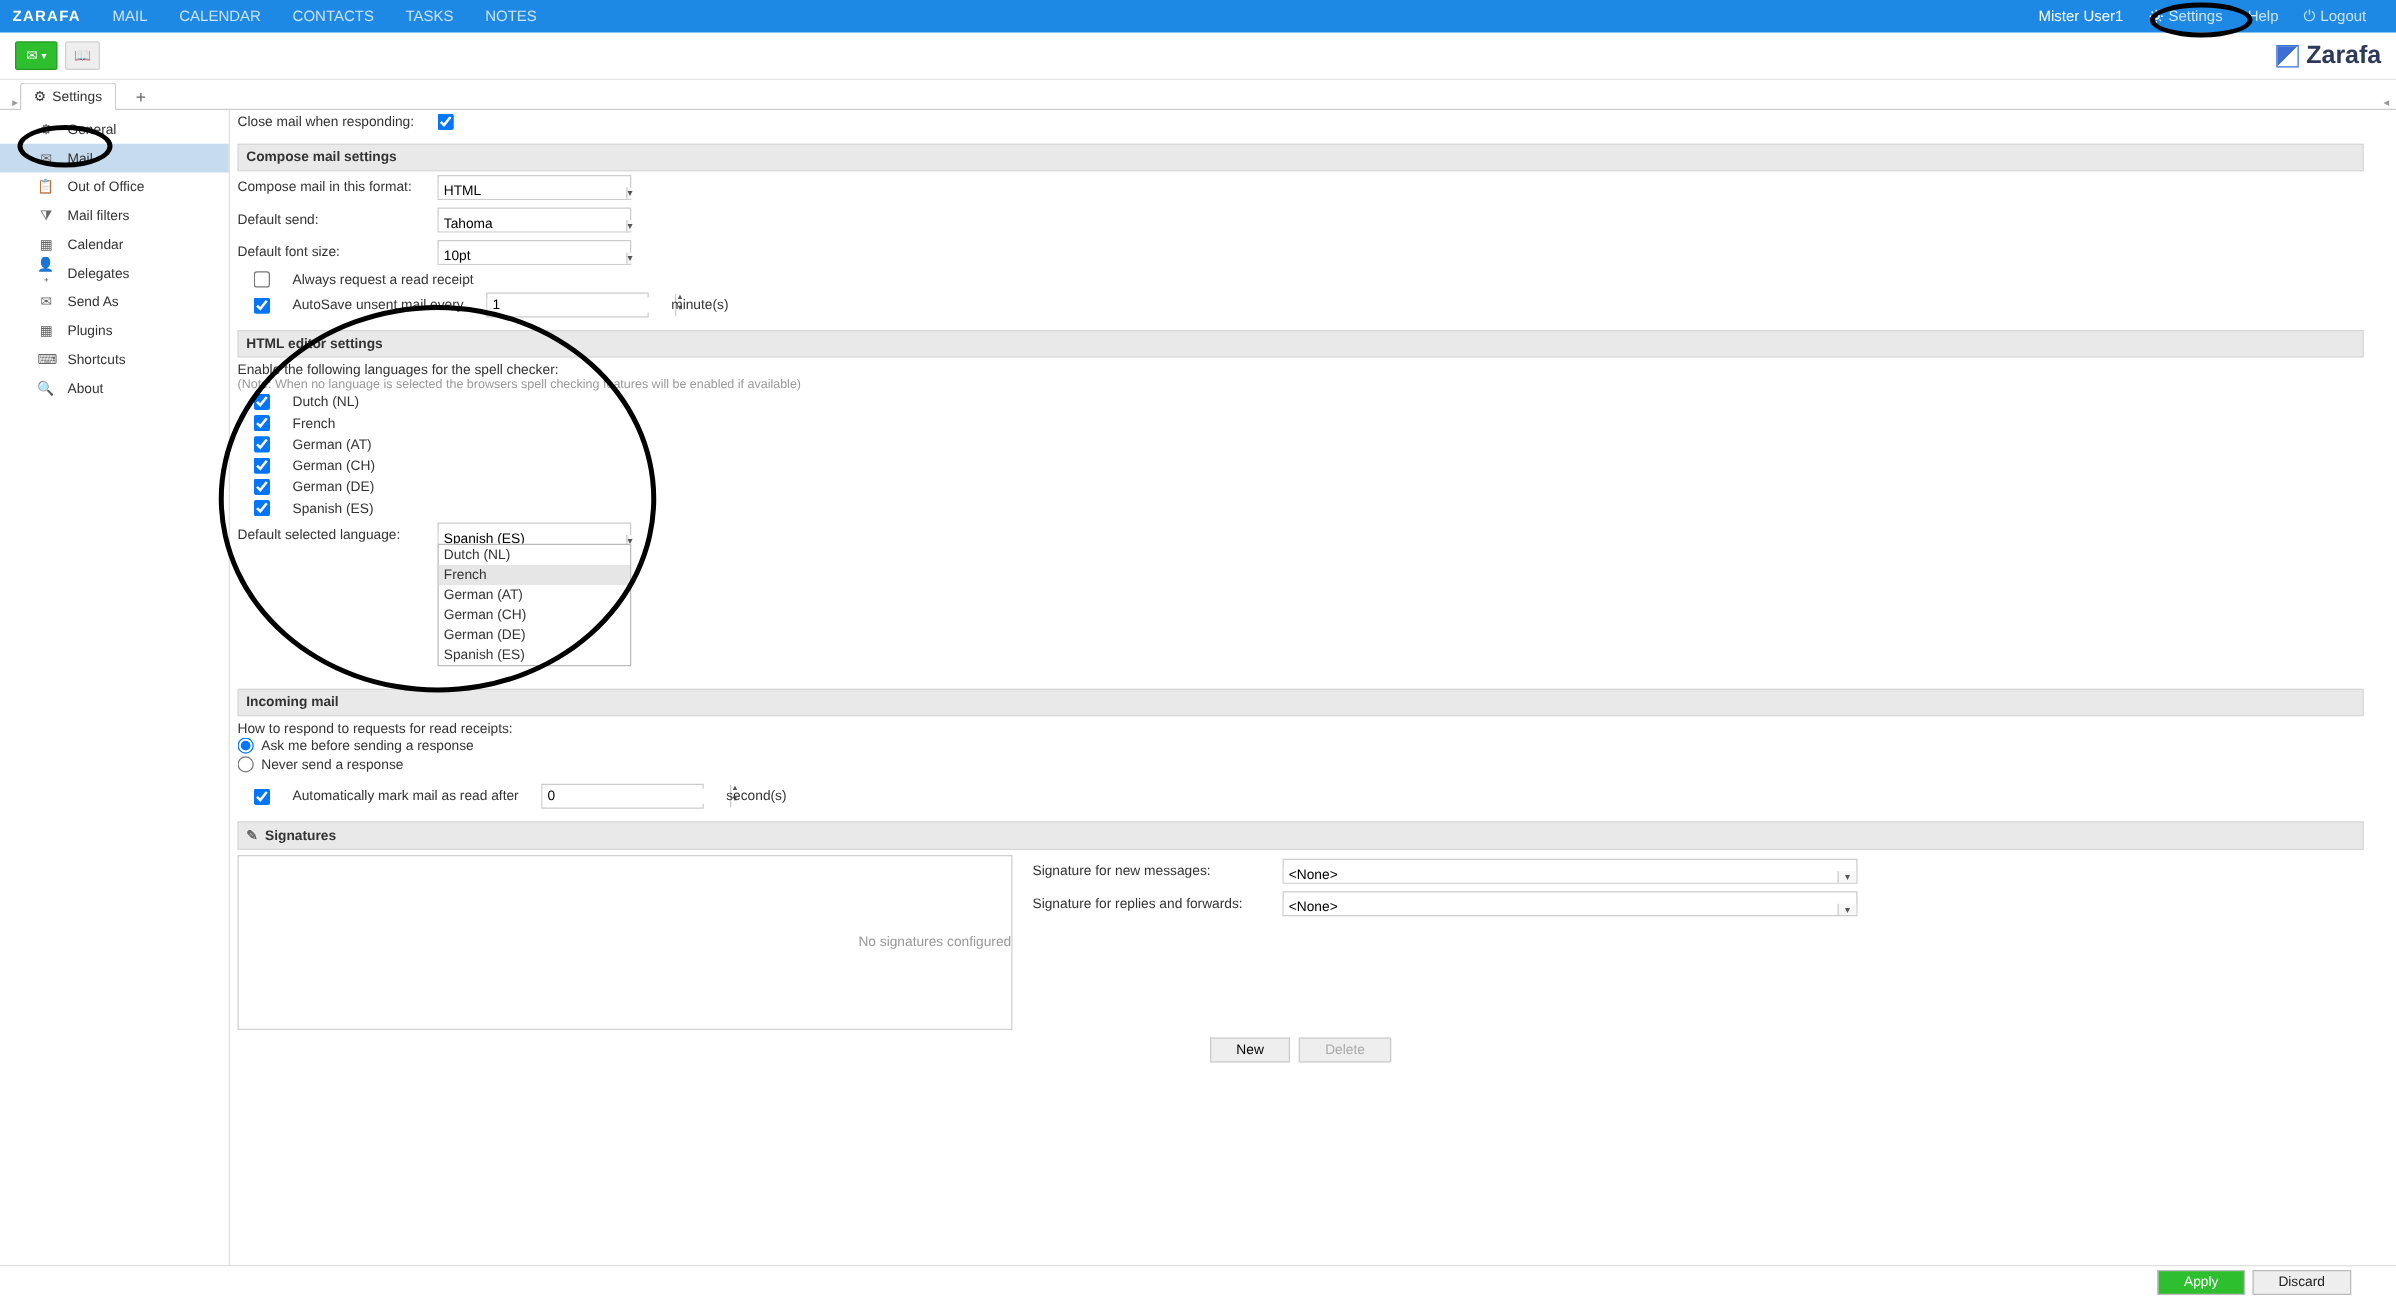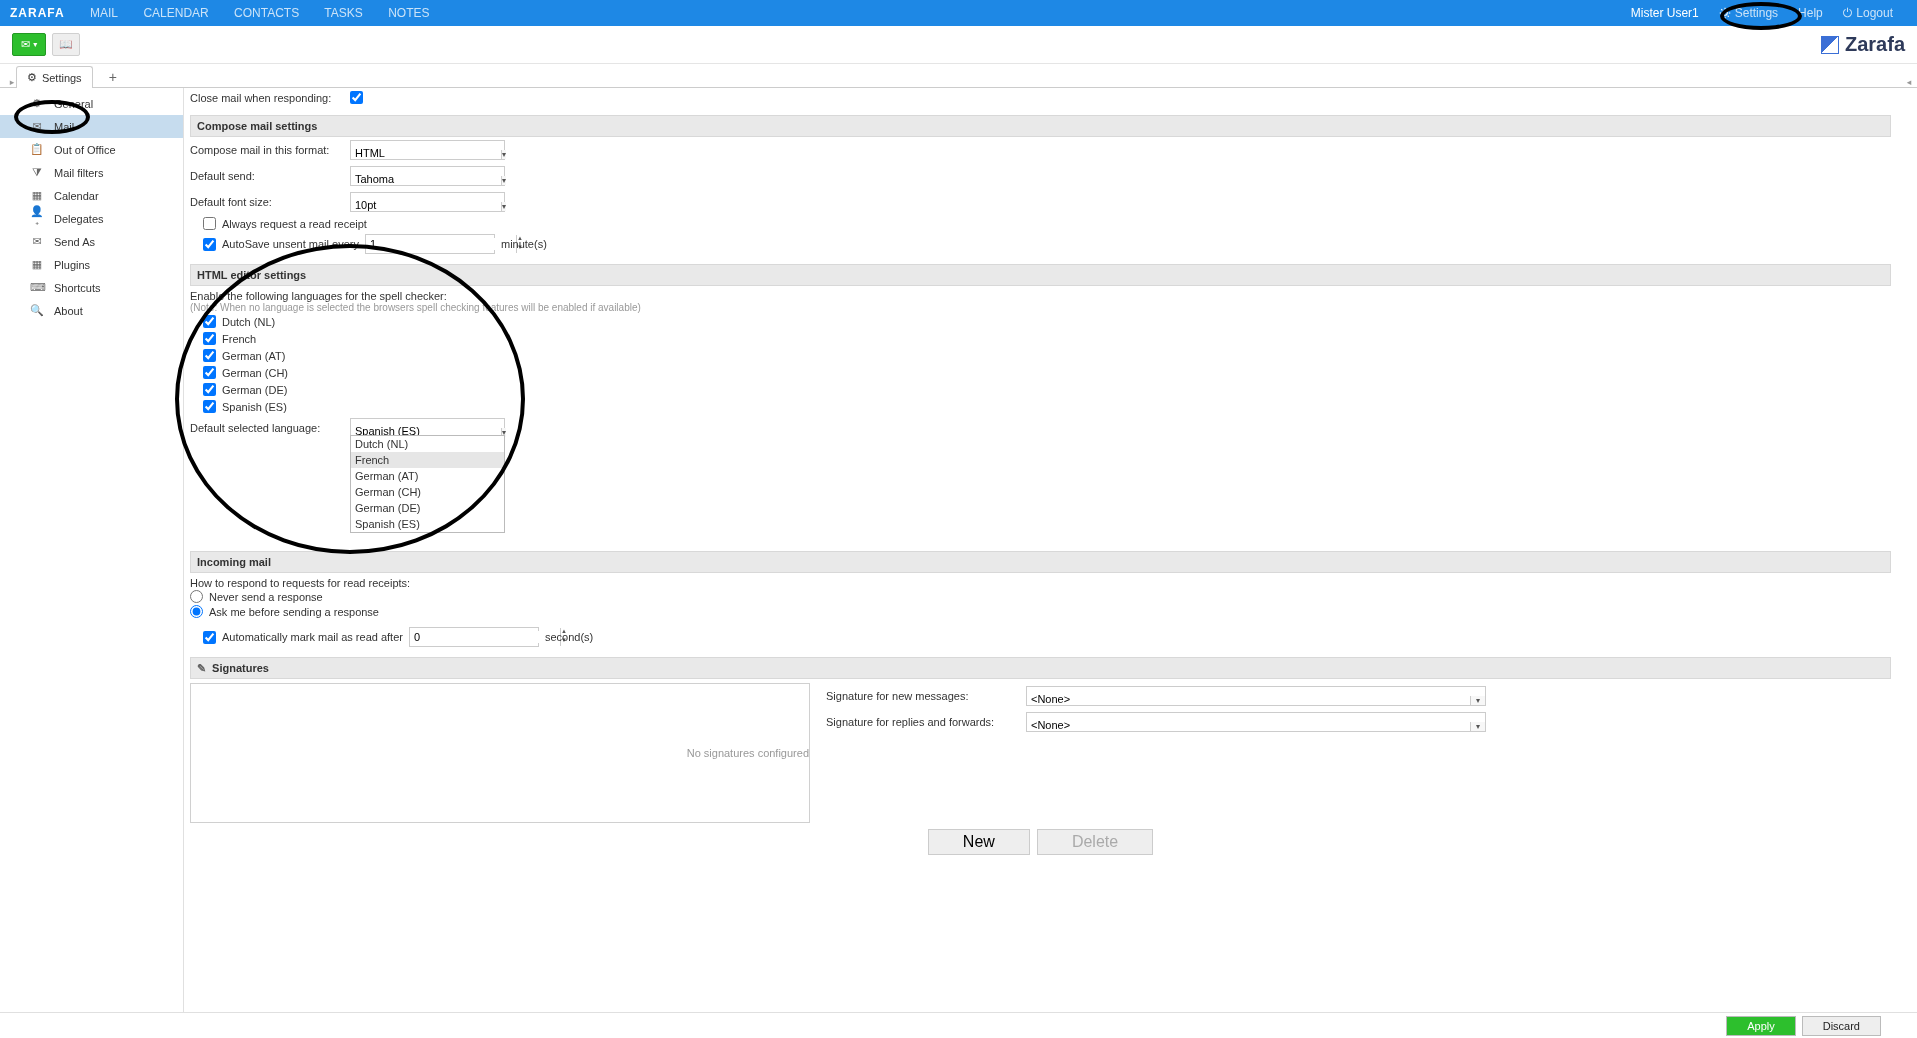--- a/index.html
+++ b/index.html
@@ -30,32 +30,32 @@
 .field-row{display:flex;align-items:center;padding:3px 0}
 .field-label{width:160px}
 .section-head{background:#e9e9e9;border:1px solid #d8d8d8;padding:4px 6px;font-weight:bold;margin-top:8px}
 .combo{display:flex;align-items:flex-end;border:1px solid #ccc;height:20px;width:155px;background:#fff}
 .combo input{border:none;flex:1;padding:0 4px;font-size:11px;outline:none}
 .combo .arr{width:15px;text-align:center;border-left:1px solid #ccc;background:#f7f7f7;font-size:8px;color:#555;cursor:pointer}
 .spinner{display:flex;align-items:center;border:1px solid #ccc;height:20px;width:130px;background:#fff}
 .spinner input{border:none;flex:1;padding:0 4px;font-size:11px;outline:none}
 .spinner .spins{width:12px;display:flex;flex-direction:column;border-left:1px solid #ccc;font-size:6px;color:#555}
 .spinner .spins span{height:9px;text-align:center;cursor:pointer}
-.chk-row{display:flex;align-items:center;gap:6px;padding:2px 13px}
+.chk-row{display:flex;align-items:center;gap:18px;padding:2px 13px}
 .note{color:#999;font-size:10px}
 .dropdown-list{position:absolute;background:#fff;border:1px solid #bbb;width:155px;z-index:10}
 .dropdown-list div{padding:2px 4px;cursor:pointer}
 .dropdown-list div.hover{background:#e6e6e6}
 .radio-row{display:flex;align-items:center;gap:6px;padding:1px 0}
 .sig-wrap{display:flex;gap:16px;margin-top:4px}
 .sig-left{flex:0 0 620px;border:1px solid #d0d0d0;height:140px;display:flex;align-items:center;justify-content:flex-end;color:#999}
 .sig-right{flex:1}
 .sig-right .field-row .combo{width:460px}
 .sig-toolbar{text-align:center;margin-top:6px}
-.sig-toolbar button{background:#eee;border:1px solid #ccc;padding:3px 34px;margin:0 2px;cursor:pointer;font-size:16px}
+.sig-toolbar button{background:#eee;border:1px solid #ccc;padding:3px 20px;margin:0 2px;cursor:pointer;font-size:11px}
 .sig-toolbar button:disabled{color:#aaa;cursor:default}
 .footer{position:fixed;bottom:0;left:0;right:0;height:26px;border-top:1px solid #e0e0e0;display:flex;justify-content:flex-end;align-items:center;padding:0 36px;gap:6px;background:#fff}
 .footer button{padding:3px 20px;font-size:11px;border:1px solid #bbb;cursor:pointer}
 .btn-apply{background:#2dbf2d;color:#fff;border-color:#239923}
 .btn-discard{background:#eee;color:#222}
 .circle-annot{position:absolute;border:4px solid #000;border-radius:50%;pointer-events:none;z-index:50}
 .pencil{display:inline-block;width:12px;height:12px;color:#666}
 svg{display:block}
 </style>
 </head>
@@ -257,26 +257,26 @@
           <div>German (AT)</div>
           <div>German (CH)</div>
           <div>German (DE)</div>
           <div>Spanish (ES)</div>
         </div>
     </div>
 
     <div class="section-head" style="margin-top:110px">Incoming mail</div>
     <div style="padding-top:4px">How to respond to requests for read receipts:</div>
     <div class="radio-row">
+        <input type="radio" name="rr" checked="" style="">
+        <span>Ask me before sending a response</span>
+      </div>
+    <div class="radio-row">
         <input type="radio" name="rr" style="">
         <span>Never send a response</span>
-      </div>
-    <div class="radio-row">
-        <input type="radio" name="rr" checked="" style="">
-        <span>Ask me before sending a response</span>
       </div>
     <div class="chk-row" style="margin-top:6px">
       <input type="checkbox" checked="" style="">
       <span>Automatically mark mail as read after</span>
       <div class="spinner">
           <input value="0" style="">
           <span class="spins">
             <span>▲</span>
             <span>▼</span>
           </span>

